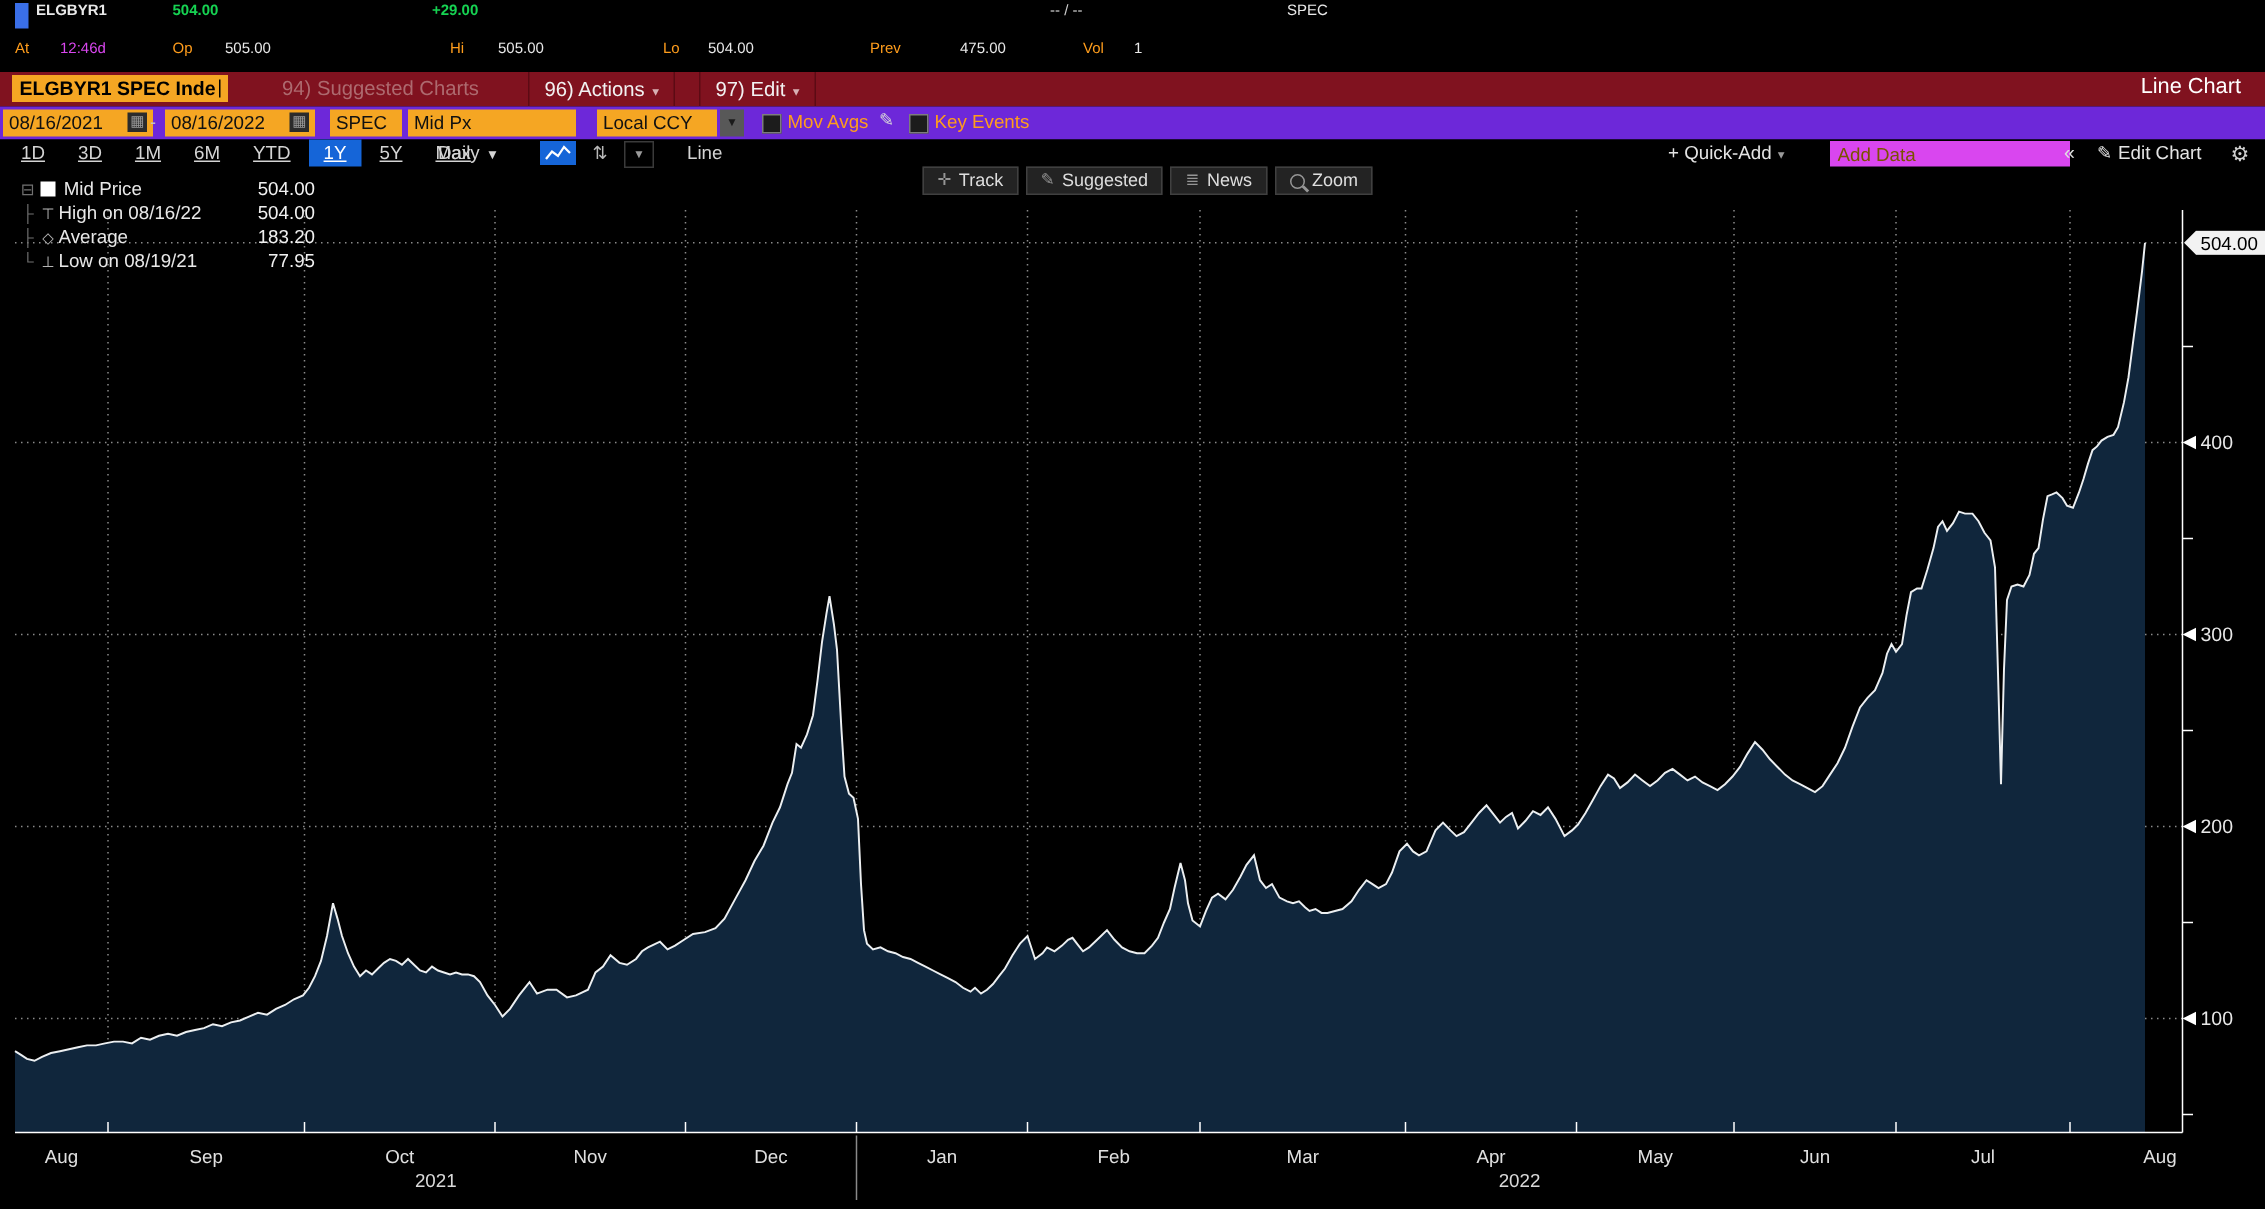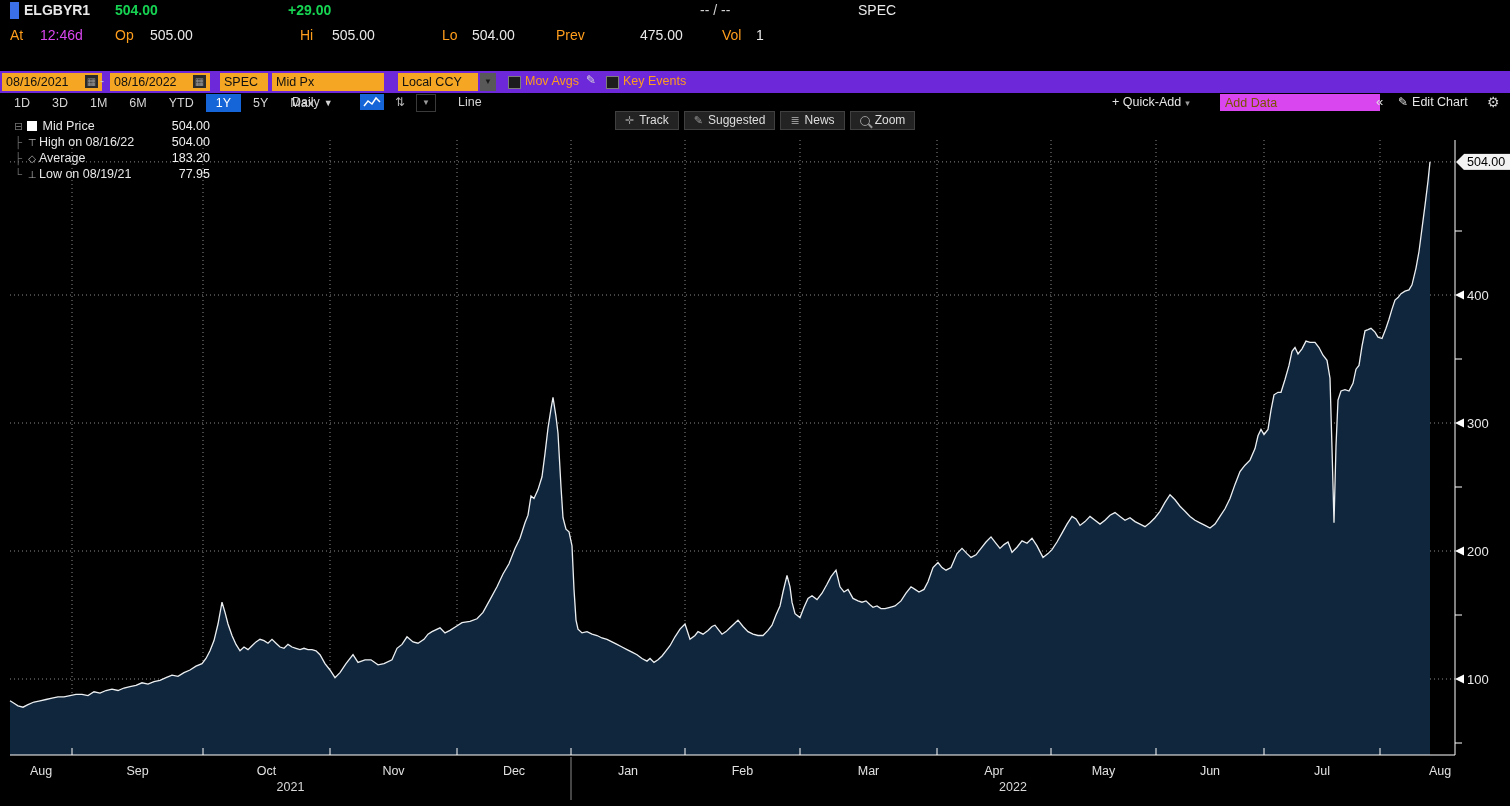--- a/index.html
+++ b/index.html
@@ -1,21 +1,21 @@
 <!DOCTYPE html>
 <html><head>
 <meta charset="utf-8">
 <style>
   html,body{margin:0;padding:0;background:#000;width:1510px;height:806px;overflow:hidden;
     font-family:"Liberation Sans","DejaVu Sans",sans-serif;-webkit-font-smoothing:antialiased;}
   .screen{position:relative;width:1510px;height:806px;background:#000;}
   
   .hdr1{position:absolute;left:0;top:0;width:1510px;height:24px;}
   .hdr2{position:absolute;left:0;top:25px;width:1510px;height:23px;}
-  .hdr1 span,.hdr2 span{position:absolute;top:2px;font-size:14px;white-space:pre;}
+  .hdr1 span,.hdr2 span{position:absolute;top:2px;font-size:10px;white-space:pre;}
   .w{color:#e8e8e8;} .g{color:#16d352;font-weight:bold;} .o{color:#ff9d1c;} .gy{color:#d946ef;}
   .cursorblk{position:absolute;left:10px;top:3px;width:9px;height:17px;background:#3a6fe8;}
   
   .ribbon{position:absolute;left:0;top:48px;width:1510px;height:23px;background:#80121f;}
   .tickerfield{position:absolute;left:8px;top:2px;height:18px;background:#f5a623;color:#000;
     font-size:13px;font-weight:bold;line-height:18px;padding:0 5px;white-space:pre;}
   .tickerfield .tcur{display:inline-block;width:1px;height:12px;background:#000;margin-left:2px;vertical-align:-2px;}
   .rib-dim{position:absolute;left:188px;top:3px;font-size:13.5px;color:#ad6a6f;}
   .rib-btn{position:absolute;top:0;height:23px;line-height:23px;color:#f2f2f2;font-size:13.5px;
     padding:0 10px;border-left:1px solid #5c0a14;border-right:1px solid #5c0a14;cursor:default;}
@@ -29,21 +29,21 @@
     color:#999;font-size:10px;line-height:13px;text-align:center;}
   .ddbtn{position:absolute;top:2px;width:16px;height:18px;background:#585858;color:#1a1a1a;
     font-size:8px;text-align:center;line-height:18px;}
   .chk{position:absolute;top:5px;width:11px;height:11px;background:#1c1c1c;border:1px solid #7d7d7d;}
   .clabel{position:absolute;top:3px;font-size:12.5px;color:#ff9d1c;}
   .pencil{position:absolute;top:2px;font-size:12px;color:#d8d8d8;}
   .dash{position:absolute;top:3px;color:#c8c8c8;font-size:12px;}
   
   .toolbar{position:absolute;left:0;top:93px;width:1510px;height:19px;background:#000;}
   .tbtn{display:inline-block;height:18px;line-height:18px;padding:0 10px;margin-right:2px;
-    color:#d4d4d4;font-size:12.5px;cursor:default;}
+    color:#d4d4d4;font-size:12.5px;cursor:default;text-decoration:underline;}
   .tbtn.sel{background:#1565d8;color:#fff;}
   .freq{position:absolute;left:292px;top:0;height:18px;line-height:18px;color:#d4d4d4;font-size:12.5px;}
   .freq .fcaret{font-size:9px;margin-left:4px;}
   .icobtn{position:absolute;top:1px;height:16px;text-align:center;}
   .linechart-ico{left:360px;width:24px;background:#1565d8;}
   .candle-ico{left:390px;width:20px;color:#b8b8b8;font-size:12px;line-height:16px;}
   .caretbox{left:416px;width:18px;border:1px solid #3a3a3a;color:#9a9a9a;font-size:8px;line-height:15px;}
   .tablebtn{position:absolute;left:450px;top:0;height:18px;line-height:18px;color:#d4d4d4;font-size:12.5px;padding:0 8px;}
   .quickadd{position:absolute;left:1112px;top:0;height:18px;line-height:18px;color:#e4e4e4;font-size:12.5px;}
   .quickadd .qcaret{font-size:9px;color:#9a9a9a;margin-left:4px;}
@@ -155,26 +155,33 @@
 
   <div class="hdr2">
     <span class="o" style="left:10px">At</span>
     <span class="gy" style="left:40px">12:46d</span>
     <span class="o" style="left:115px">Op</span>
     <span class="w" style="left:150px">505.00</span>
     <span class="o" style="left:300px">Hi</span>
     <span class="w" style="left:332px">505.00</span>
     <span class="o" style="left:442px">Lo</span>
     <span class="w" style="left:472px">504.00</span>
-    <span class="o" style="left:556px">Prev</span>
+    <span class="o" style="left:580px">Prev</span>
     <span class="w" style="left:640px">475.00</span>
     <span class="o" style="left:722px">Vol</span>
     <span class="w" style="left:756px">1</span>
   </div>
 
+  <div class="ribbon">
+    <div class="tickerfield"><span>ELGBYR1 SPEC Inde</span><span class="tcur"></span></div>
+    <span class="rib-dim">94) Suggested Charts</span>
+    <div class="rib-btn" style="left:352px"><span>96) Actions</span><span class="caret">▾</span></div>
+    <div class="rib-btn" style="left:466px"><span>97) Edit</span><span class="caret">▾</span></div>
+    <span class="rib-title">Line Chart</span>
+  </div>
 
   <div class="controls">
     <div class="fld" style="left:2px;width:92px;"><span>08/16/2021</span><span class="cal">▦</span></div>
     <span class="dash" style="left:100px">-</span>
     <div class="fld" style="left:110px;width:92px;"><span>08/16/2022</span><span class="cal">▦</span></div>
     <div class="fld" style="left:220px;width:40px;">SPEC</div>
     <div class="fld" style="left:272px;width:104px;">Mid Px</div>
     <div class="fld" style="left:398px;width:72px;">Local CCY</div>
     <div class="ddbtn" style="left:480px">▼</div>
     <div class="chk" style="left:508px"></div>

